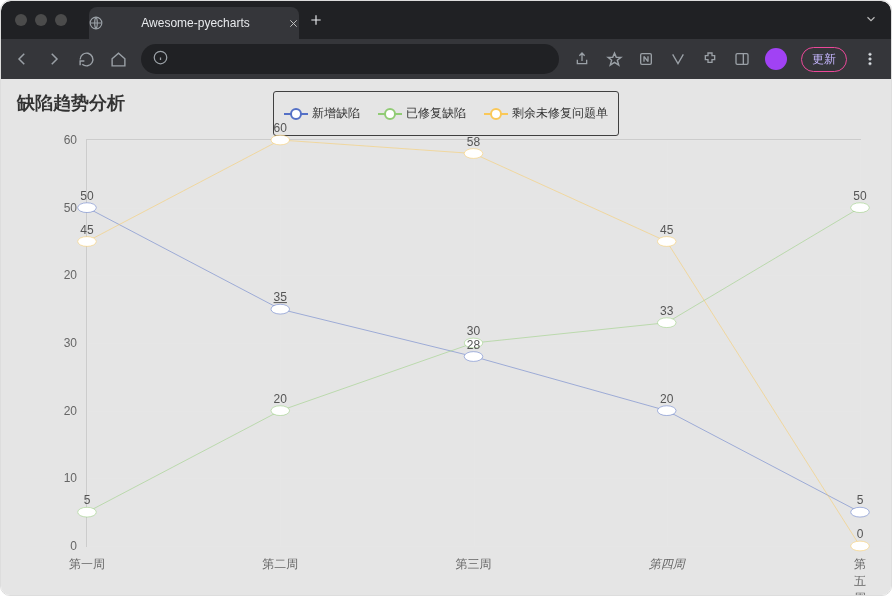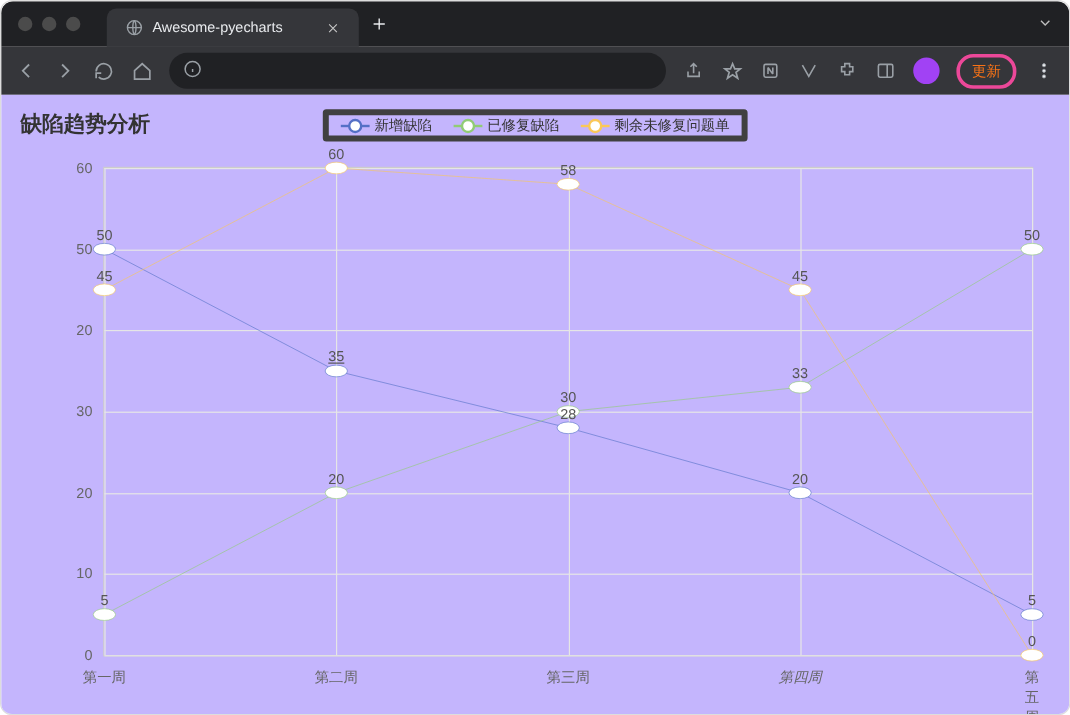--- a/index.html
+++ b/index.html
@@ -20,24 +20,25 @@
     align-items:center;
     border-radius:10px 10px 0 0;
     padding-left:14px;
   }
   .traffic { display:flex; gap:8px; margin-right:22px; }
   .traffic span { width:12px; height:12px; border-radius:50%; background:#4b4b4b; display:block; }
   .tab {
     display:flex; align-items:center; gap:8px;
     background:#35363a; color:#e8eaed;
     height:32px; margin-top:6px;
-    padding:0 16px;
+    padding:0 0;
     border-radius:8px 8px 0 0;
     font-size:12px;
     min-width:210px;
+    text-align:center;
   }
   .tab .tab-label { flex:1; }
   .globe-icon svg, .close-icon svg, .plus-icon svg { display:block; }
   .newtab { margin-left:10px; color:#e8eaed; display:flex; align-items:center; cursor:pointer; }
   .win-collapse { position:absolute; right:14px; top:12px; color:#bbb; cursor:pointer; }
   
   .toolbar {
     height:40px;
     background:#35363a;
     display:flex;
@@ -52,38 +53,38 @@
     flex:1; display:flex; align-items:center; gap:8px;
     background:#202124; color:#bbb;
     height:30px; border-radius:15px;
     padding:0 12px; font-size:13px;
     overflow:hidden; white-space:nowrap;
   }
   .address .host { color:#fff; }
   .toolbar-right { display:flex; align-items:center; gap:14px; }
   .avatar { width:22px; height:22px; border-radius:50%; background:#a142f4; display:flex; align-items:center; justify-content:center; color:#fff; font-size:11px; }
   .update-btn {
-    border:3px solid #ec4899; color:#f97316; font-size:12px;
+    border:1px solid #ec4899; color:#c4b5fd; font-size:12px;
     padding:3px 10px; border-radius:14px; cursor:pointer;
   }
   
   .chart-wrap {
     position:relative;
     width:100%;
     height:calc(100% - 78px);
-    background:#c4b5fd;
+    background:#e5e5e5;
   }
   .chart-title {
     position:absolute; left:16px; top:12px;
     font-size:18px; font-weight:700; color:#333;
   }
   .legend {
     position:absolute; top:12px; left:50%; transform:translateX(-50%);
     display:flex; gap:18px;
-    border:5px solid #404040; padding:0 10px; border-radius:3px;
+    border:1px solid #404040; padding:13px 10px; border-radius:3px;
     font-size:12px; color:#333;
   }
   .legend-item { display:flex; align-items:center; gap:4px; cursor:pointer; }
   .lg-mark {
     width:24px; height:10px; position:relative;
   }
   .lg-mark::before { 
     content:""; position:absolute; left:0; right:0; top:50%; height:2px; transform:translateY(-50%);
     background:var(--c);
   }

